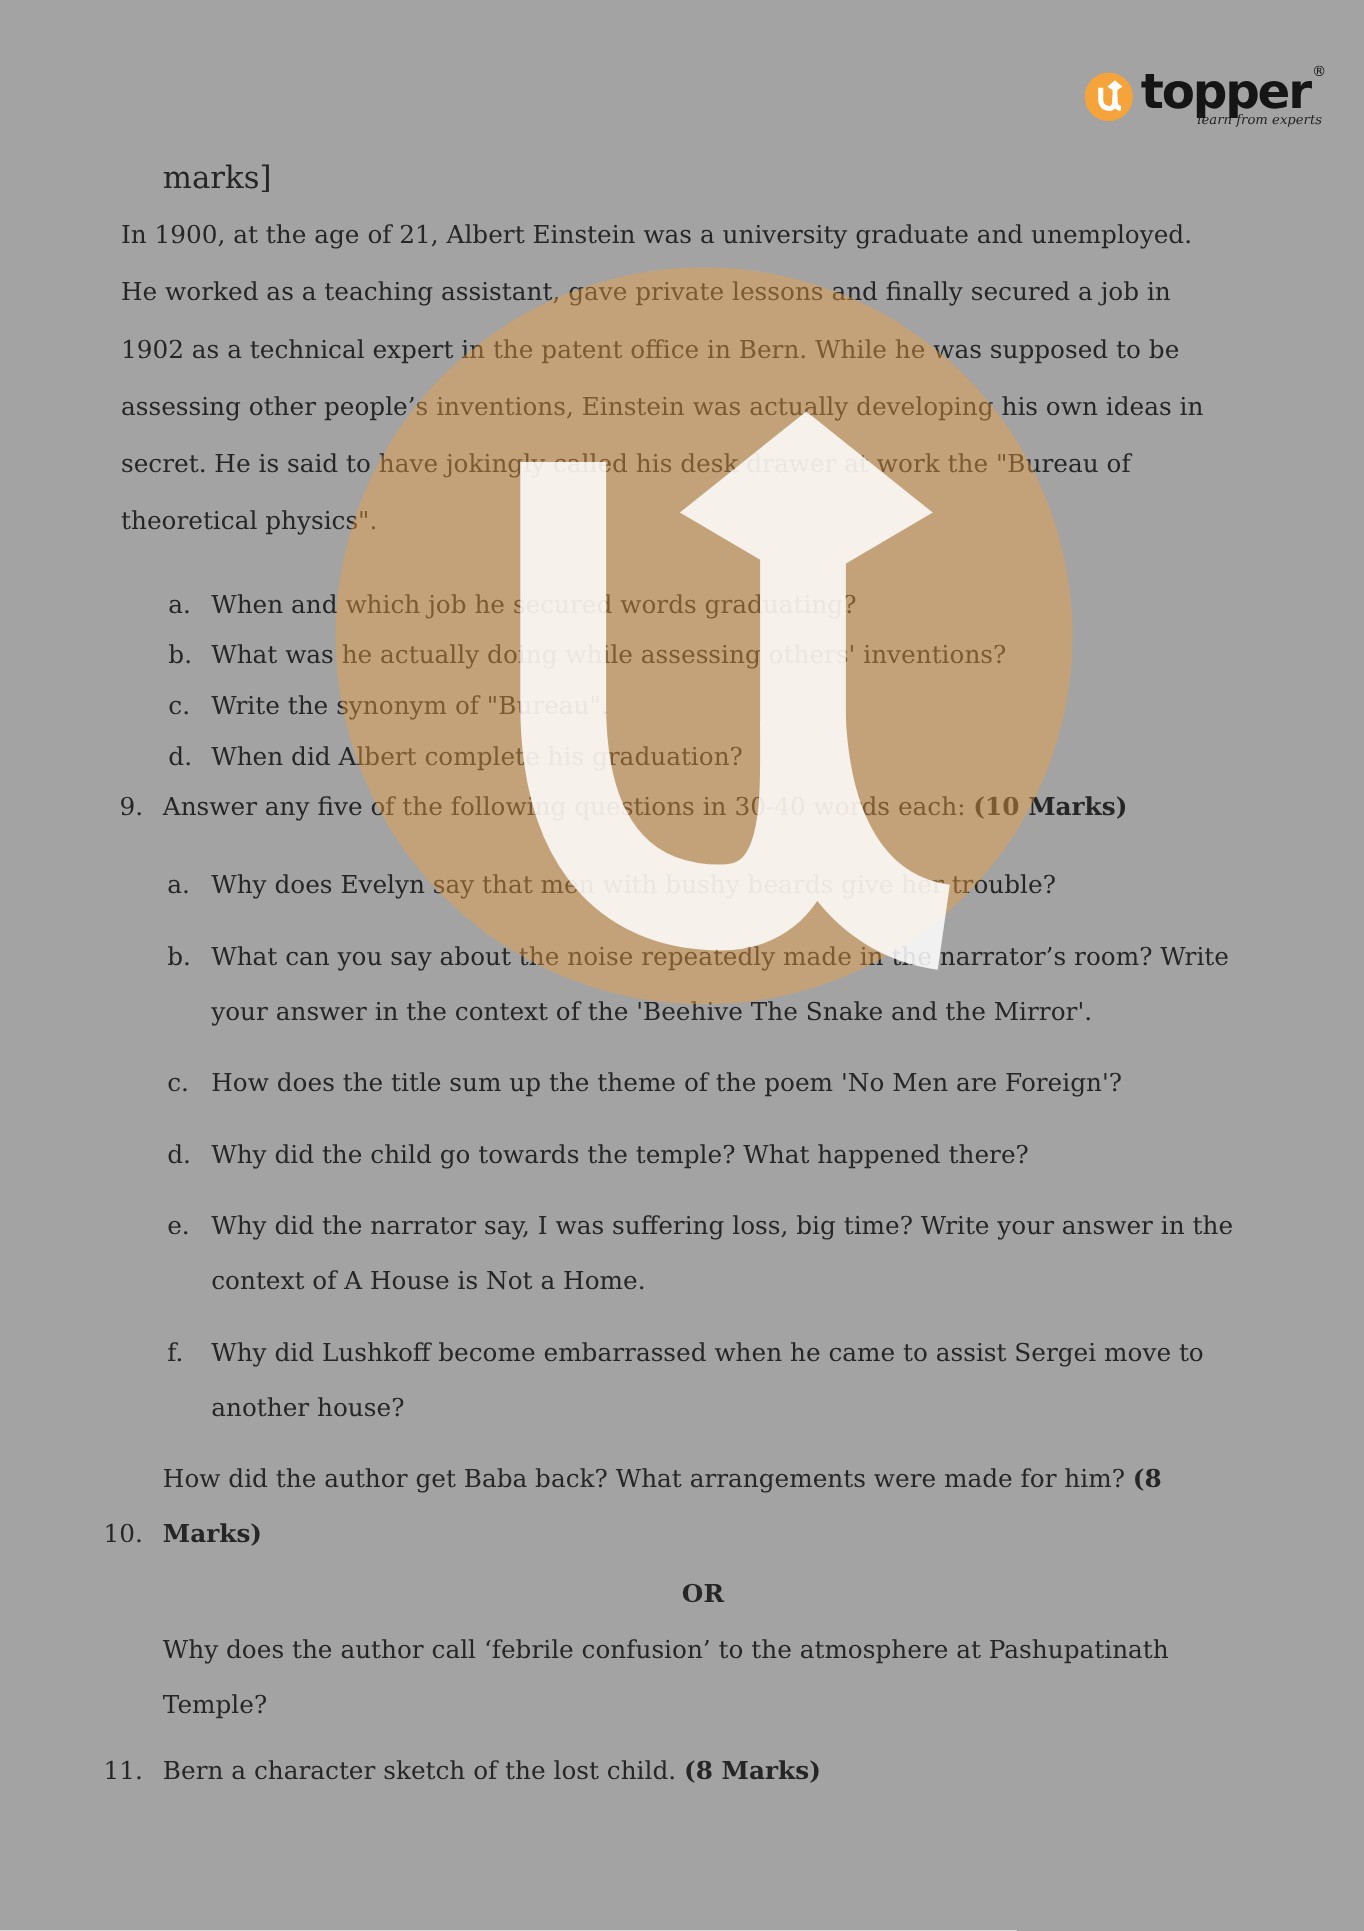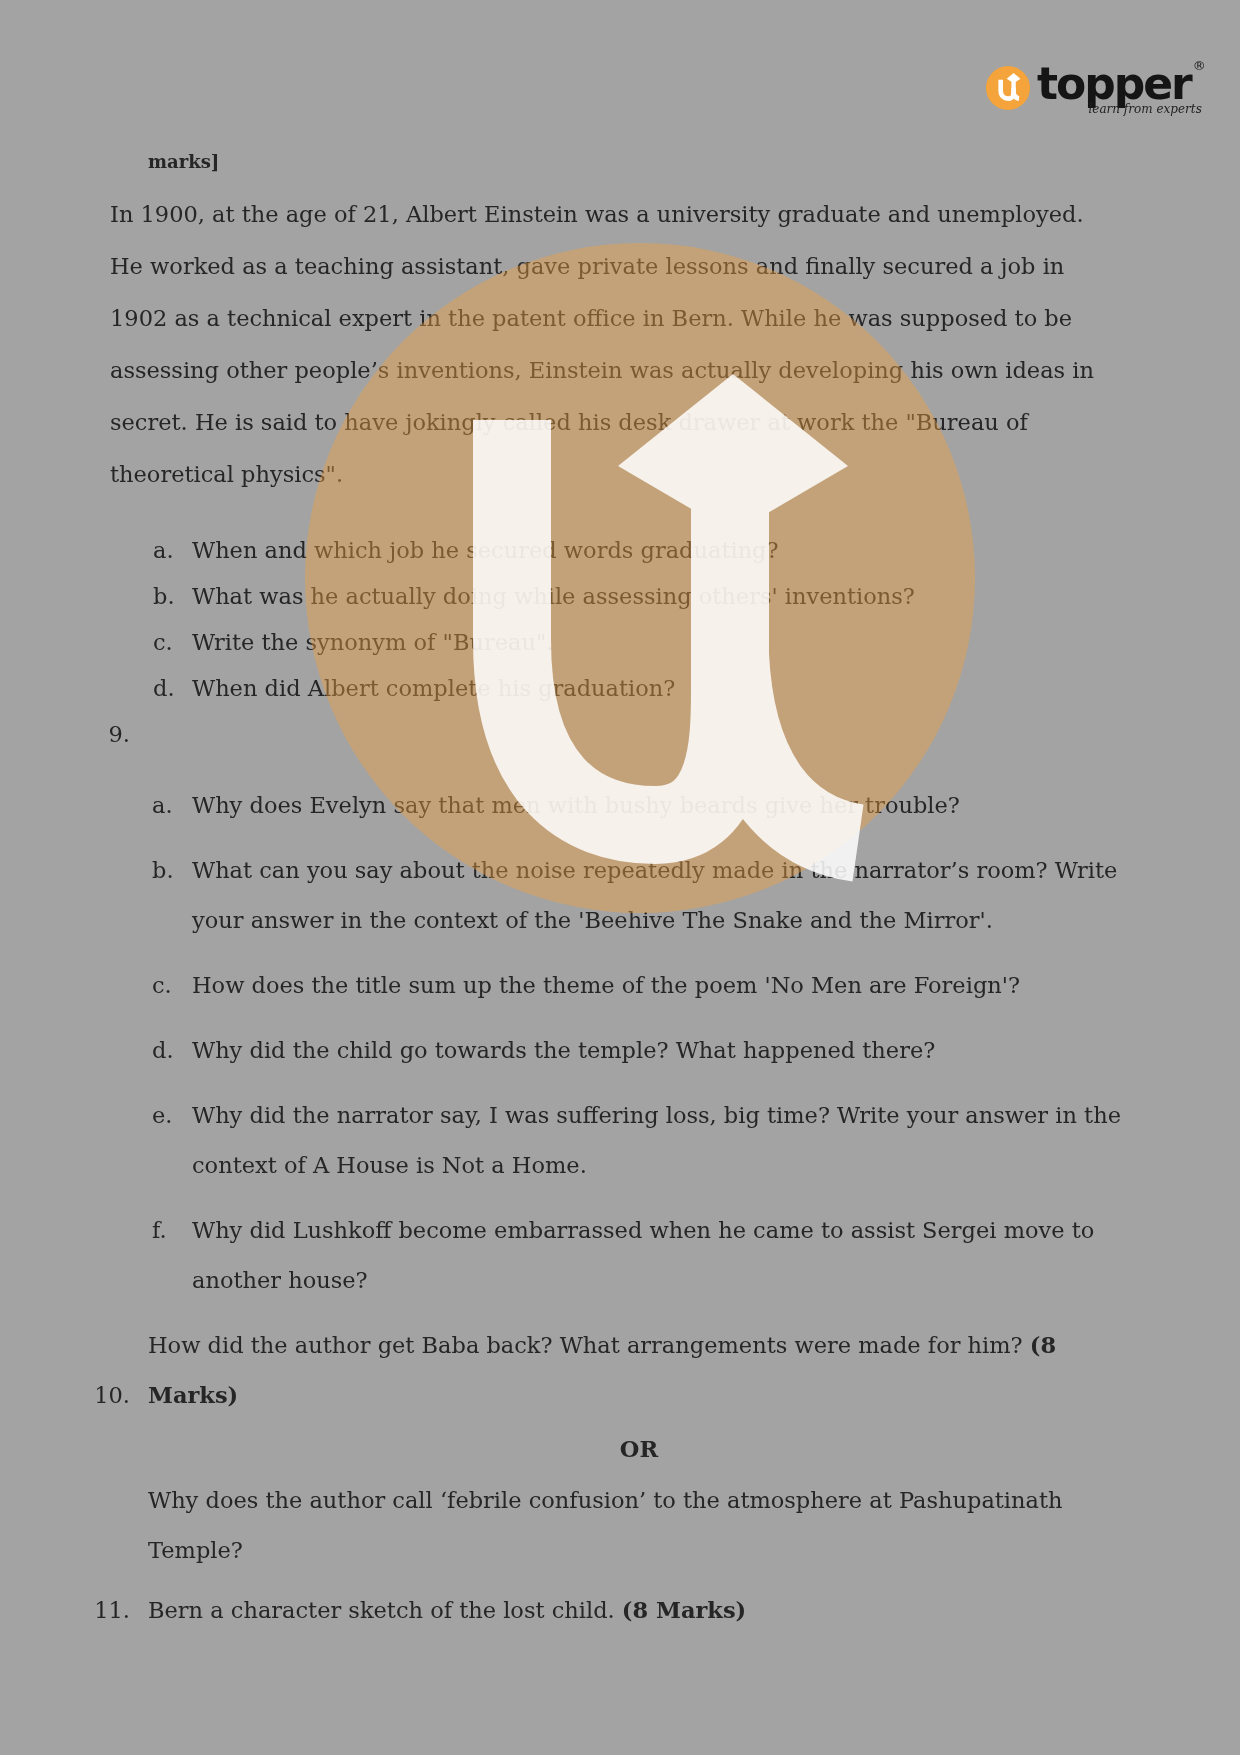--- a/index.html
+++ b/index.html
@@ -34,21 +34,21 @@
     font-family:"DejaVu Sans",sans-serif;
     font-size:13px;color:#151515;margin-left:2px;margin-top:-2px;
   }
   .logo-tagline{
     font-style:italic;font-size:12px;color:#222222;
     text-align:right;margin-top:-6px;padding-right:4px;
     font-family:"DejaVu Serif",serif;
   }
   
   .content{position:relative;z-index:1;padding-top:136px;font-size:22.5px;}
-  .marks-head{margin-left:148px;font-weight:700;font-size:18px;line-height:52px;}
+  .marks-head{margin-left:148px;font-weight:400;font-size:28px;line-height:52px;}
   .para{margin-left:110px;line-height:52px;}
   .plist{list-style:none;margin:27px 0 0 0;padding:0;}
   .plist li{display:flex;padding-left:153px;line-height:46px;}
   .plist .lbl{flex:0 0 39px;}
   .qrow{display:flex;line-height:46px;}
   .qrow .num{flex:0 0 130px;text-align:right;}
   .qrow .qbody{margin-left:18px;}
   .sublist{list-style:none;margin:23px 0 0 0;padding:0;}
   .sublist li{display:flex;padding-left:152px;line-height:50px;margin-bottom:15px;}
   .sublist .lbl{flex:0 0 40px;}
@@ -109,20 +109,21 @@
         <span>Write the synonym of "Bureau".</span>
       </li>
       <li>
         <span class="lbl">d.</span>
         <span>When did Albert complete his graduation?</span>
       </li>
     </ol>
 
     <div class="qrow">
       <span class="num">9.</span>
+      <span class="qbody"><span>Answer any five of the following questions in 30-40 words each: </span><b>(10 Marks)</b></span>
     </div>
 
     <ol class="sublist">
       <li>
         <span class="lbl">a.</span>
         <span>
           <div>Why does Evelyn say that men with bushy beards give her trouble?</div>
         </span>
       </li>
       <li>

